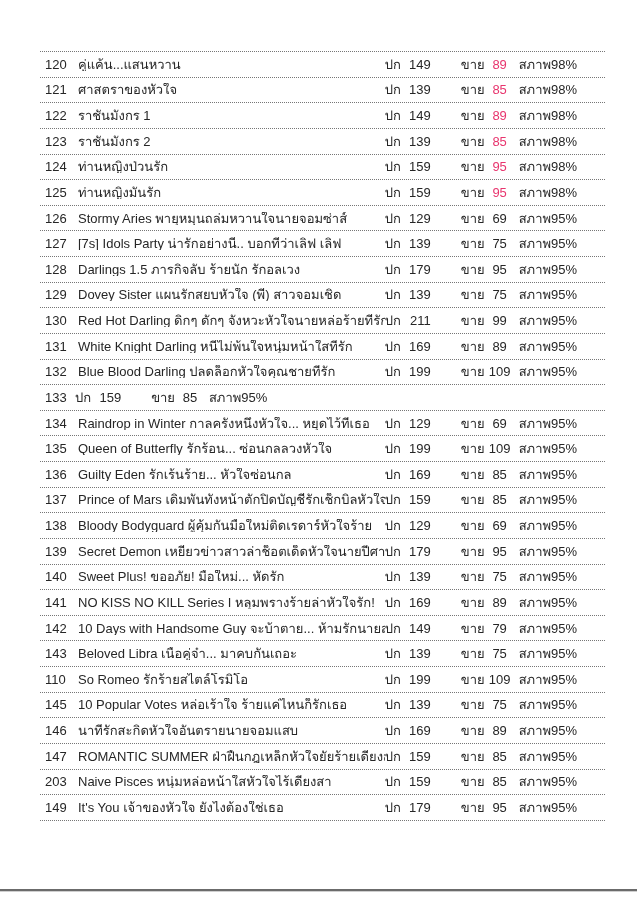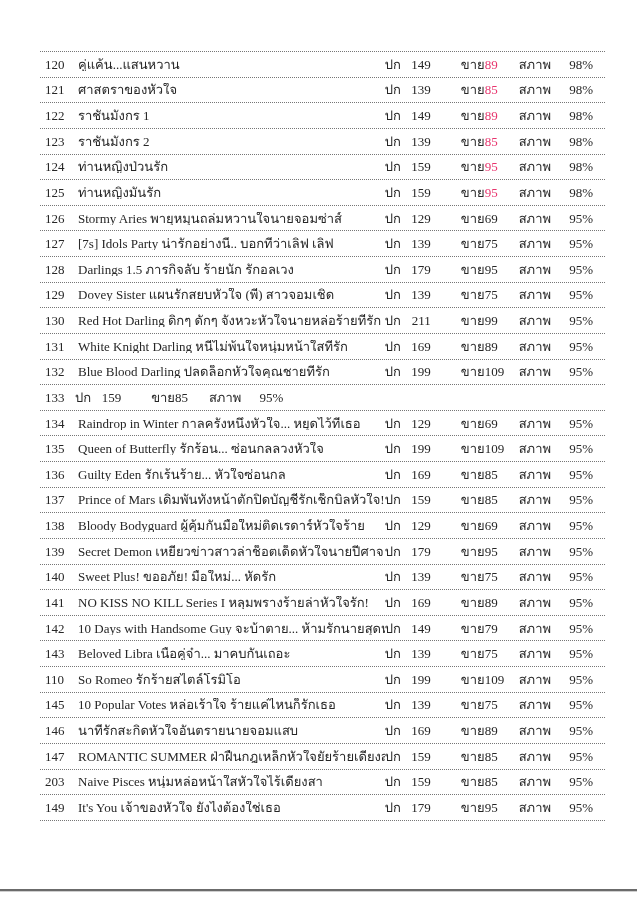--- a/index.html
+++ b/index.html
@@ -6,21 +6,21 @@
     margin: 0;
     padding: 0;
     background: #ffffff;
   }
   .page {
     position: relative;
     width: 637px;
     height: 900px;
     background: #ffffff;
     overflow: hidden;
-    font-family: Liberation Serif, serif;
+    font-family: Liberation Sans, sans-serif;
     color: #262626;
   }
   .list {
     position: absolute;
     left: 40px;
     top: 51px;
     width: 565px;
     border-top: 1px dotted #767676;
   }
   .row {
@@ -47,27 +47,27 @@
   .lbl { flex: none; }
   .cover {
     flex: none;
     width: 30px;
     text-align: right;
   }
   .sell-lbl { margin-left: 30px; }
   .sell {
     flex: none;
     width: 30px;
-    text-align: left;
+    text-align: center;
   }
   .cond-lbl { margin-left: 4px; }
   .pct {
     flex: none;
     width: 42px;
-    text-align: right;
+    text-align: left;
   }
   .page-edge {
     position: absolute;
     left: 0;
     top: 889px;
     width: 637px;
     height: 2px;
     background: #6b6b6b;
     box-shadow: 0 1px 0 #cfcfcf;
   }

